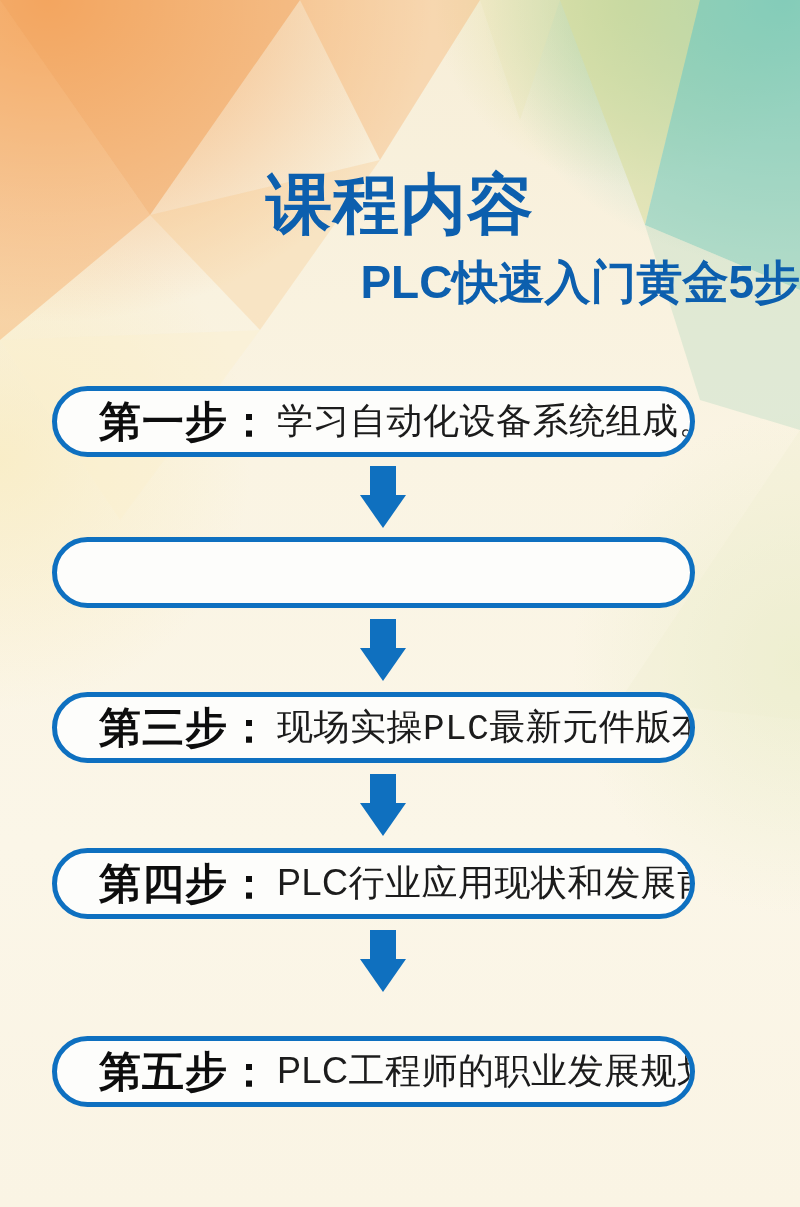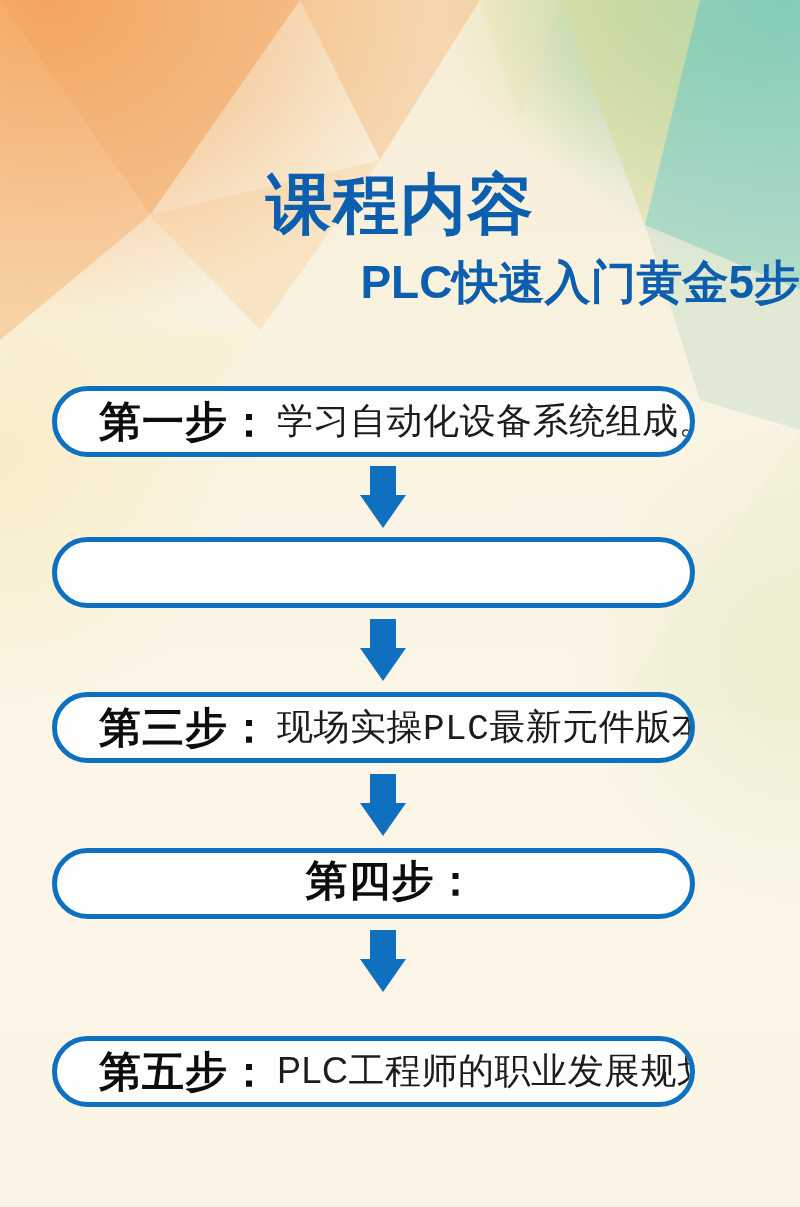--- a/index.html
+++ b/index.html
@@ -99,21 +99,21 @@
     width: 0;
     height: 0;
     border-left: 23px solid transparent;
     border-right: 23px solid transparent;
     border-top: 33px solid #0f70bf;
   }
 
   .t-386  { top: 386px; }
   .t-537  { top: 537px; }
   .t-692  { top: 692px; font-family: Liberation Mono, monospace; }
-  .t-848  { top: 848px; flex-direction: column; }
+  .t-848  { top: 848px; }
   .t-1003 { top: 1036px; text-align: center; }
   .a-466  { top: 466px; }
   .a-619  { top: 619px; }
   .a-774  { top: 774px; }
   .a-930  { top: 930px; }
 </style>
 </head>
 <body>
 
 <div class="poster">

